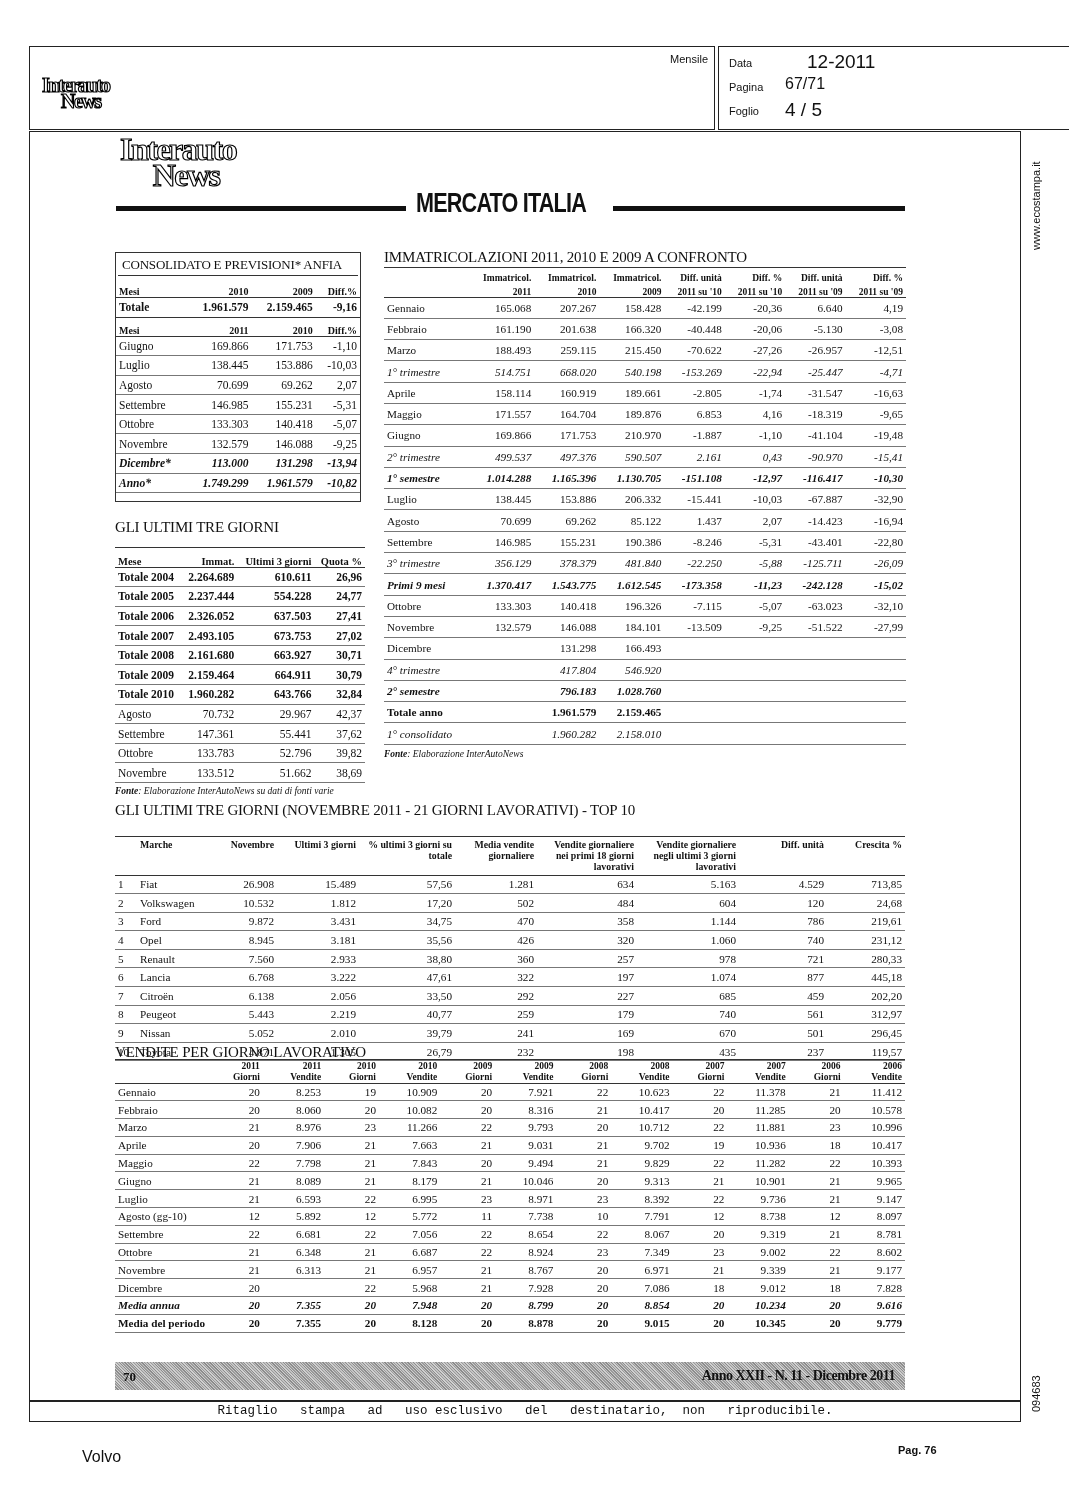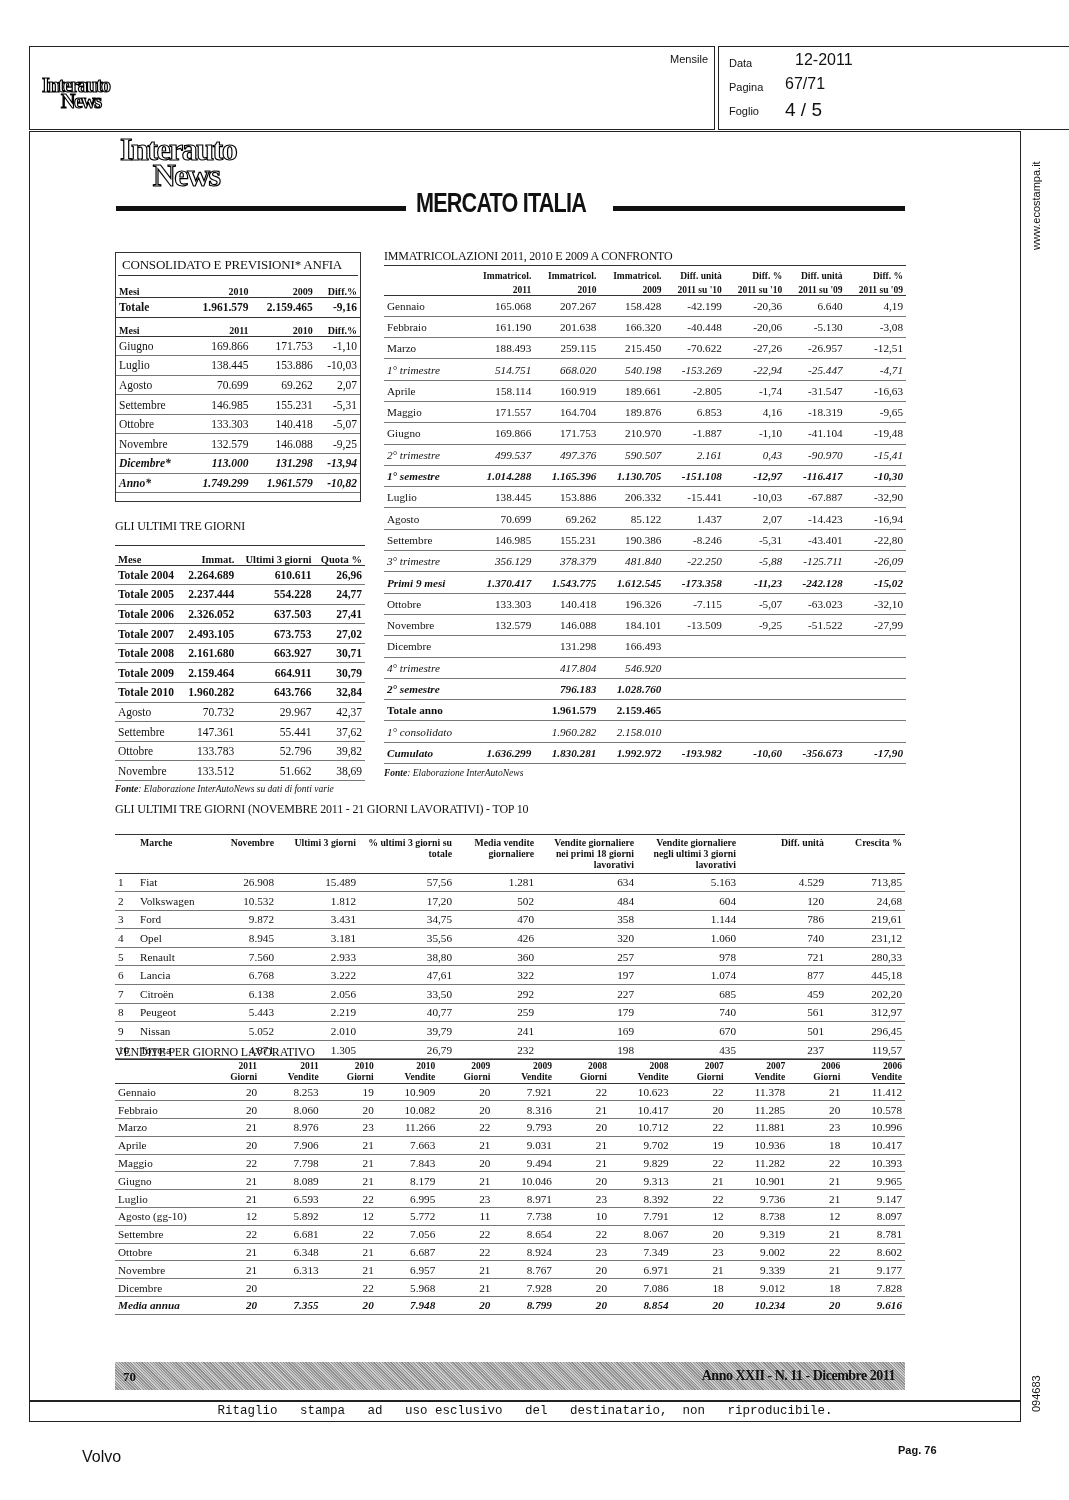--- a/index.html
+++ b/index.html
@@ -8,39 +8,39 @@
 .hdrbox{position:absolute;border:1.5px solid #222}
 .sans{font-family:"Liberation Sans",sans-serif}
 .mono{font-family:"Liberation Mono",monospace}
 .logo{font-family:"Liberation Serif",serif;font-weight:bold;color:#fff;-webkit-text-stroke:1.2px #000;line-height:.82;letter-spacing:-1.5px;text-align:center}
 table{border-collapse:collapse;width:100%}
 td,th{padding:0 3px;white-space:nowrap}
 th{font-weight:bold;text-align:right;vertical-align:bottom}
 td.l,th.l{text-align:left}
 td{text-align:right}
 tr.rb td{border-bottom:1px solid #777}
-.sec-title{font-size:12px;letter-spacing:-.2px}
+.sec-title{font-size:15px;letter-spacing:-.2px}
 .it{font-style:italic}
 .b{font-weight:bold}
 .bi{font-weight:bold;font-style:italic}
 .src{font-size:9.5px;font-style:italic}
 </style>
 </head>
 <body>
 
 <div class="hdrbox" style="left:29px;top:46px;width:686px;height:84px;">
   <div class="logo abs" style="left:12px;top:30px;font-size:20px;">
     <div>Interauto</div>
     <div style="padding-left:10px;">News</div>
   </div>
   <div class="abs sans" style="right:6px;top:6px;font-size:11px;">Mensile</div>
 </div>
 <div class="hdrbox sans" style="left:718px;top:46px;width:357px;height:84px;padding-left:16px;">
   <div class="abs" style="left:10px;top:10px;font-size:11px;">Data</div>
-  <div class="abs" style="left:76px;top:4px;font-size:16px;">12-2011</div>
+  <div class="abs" style="left:88px;top:4px;font-size:19px;">12-2011</div>
   <div class="abs" style="left:10px;top:34px;font-size:11px;">Pagina</div>
   <div class="abs" style="left:66px;top:28px;font-size:16px;">67/71</div>
   <div class="abs" style="left:10px;top:58px;font-size:11px;">Foglio</div>
   <div class="abs" style="left:66px;top:52px;font-size:19px;">4 / 5</div>
 </div>
 
 <div class="hdrbox" style="left:29px;top:131px;width:992px;height:1291px;"></div>
 <div class="abs" style="left:29px;top:1400px;width:992px;height:1.5px;background:#222;"></div>
 <div class="abs mono" style="left:29px;top:1404px;width:992px;text-align:center;font-size:12.5px;white-space:pre;">Ritaglio   stampa   ad   uso esclusivo   del   destinatario,  non   riproducibile.</div>
 
@@ -439,30 +439,20 @@
         </tr>
         <tr class="rb it" style="height:21.3px;">
           <td class="l">1° consolidato</td>
           <td></td>
           <td>1.960.282</td>
           <td>2.158.010</td>
           <td></td>
           <td></td>
           <td></td>
           <td></td>
-        </tr>
-        <tr class="rb bi" style="height:21.3px;">
-          <td class="l">Cumulato</td>
-          <td>1.636.299</td>
-          <td>1.830.281</td>
-          <td>1.992.972</td>
-          <td>-193.982</td>
-          <td>-10,60</td>
-          <td>-356.673</td>
-          <td>-17,90</td>
         </tr>
       </tbody>
   </table>
   <div class="src" style="margin-top:4px;"><b>Fonte</b><span>: Elaborazione InterAutoNews</span></div>
 </div>
 
 <div class="abs" style="left:115px;top:802px;width:790px;">
   <div class="sec-title" style="border-bottom:1px solid #333;padding-bottom:17px;">GLI ULTIMI TRE GIORNI (NOVEMBRE 2011 - 21 GIORNI LAVORATIVI) - TOP 10</div>
   <table style="font-size:11.2px;">
     <thead id="top10-head">
@@ -828,20 +818,35 @@
           <td>7.948</td>
           <td>20</td>
           <td>8.799</td>
           <td>20</td>
           <td>8.854</td>
           <td>20</td>
           <td>10.234</td>
           <td>20</td>
           <td>9.616</td>
         </tr>
+        <tr class="rb b" style="height:17.8px;">
+          <td class="l">Media del periodo</td>
+          <td>20</td>
+          <td>7.355</td>
+          <td>20</td>
+          <td>8.128</td>
+          <td>20</td>
+          <td>8.878</td>
+          <td>20</td>
+          <td>9.015</td>
+          <td>20</td>
+          <td>10.345</td>
+          <td>20</td>
+          <td>9.779</td>
+        </tr>
       </tbody>
   </table>
 </div>
 
 <div class="abs" style="left:115px;top:1362px;width:790px;height:28px;background:repeating-linear-gradient(45deg,#9a9a9a 0 1px,#c4c4c4 1px 2px,#8c8c8c 2px 3px,#d0d0d0 3px 4px);">
   <div class="abs" style="left:8px;top:7px;font-size:13px;font-weight:bold;">70</div>
   <div class="abs" style="right:10px;top:6px;font-size:14px;font-weight:bold;letter-spacing:-.5px;">Anno XXII - N. 11 - Dicembre 2011</div>
 </div>
 
 <div class="abs sans" style="left:82px;top:1448px;font-size:16px;">Volvo</div>

